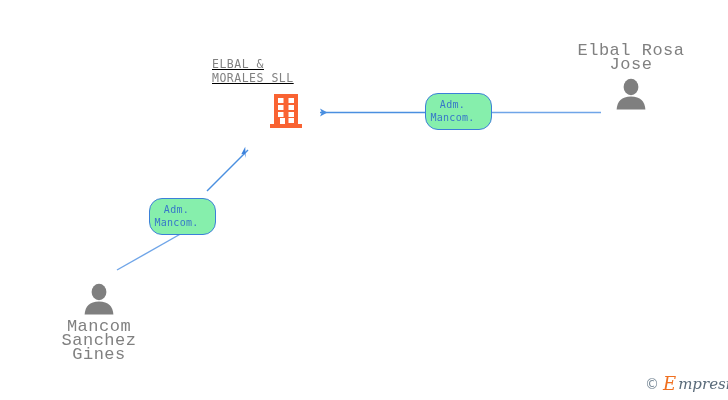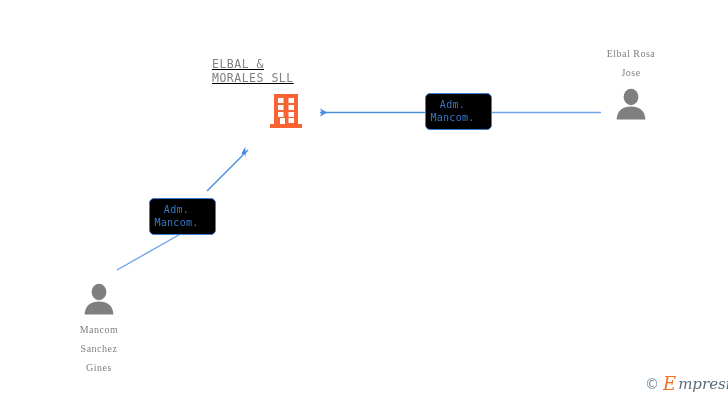--- a/index.html
+++ b/index.html
@@ -58,43 +58,43 @@
   }
   .person-node.right {
     left: 556px;
     top: 44px;
   }
   .person-node.left {
     left: 24px;
     top: 283px;
   }
   .person-name {
-    font-family: Liberation Serif, serif;
-    font-size: 10px;
-    line-height: 19px;
+    font-family: Liberation Mono, monospace;
+    font-size: 17px;
+    line-height: 14px;
     letter-spacing: 0.5px;
     color: #808080;
     white-space: pre-line;
   }
   .person-icon {
     display: block;
     margin: 0 auto;
     width: 34px;
     height: 32px;
   }
   .person-node.right .person-icon { margin-top: 6px; }
   .person-node.left  .person-name { margin-top: 5px; }
 
   
   .edge-label {
     position: absolute;
     box-sizing: border-box;
     border: 1.3px solid #3c80d8;
-    border-radius: 5px;
-    background: #000000;
+    border-radius: 13px;
+    background: #86efac;
     color: #3878c8;
     font-family: "DejaVu Sans Mono", "Liberation Mono", monospace;
     font-size: 10px;
     line-height: 13px;
     letter-spacing: 0.3px;
     text-align: center;
     padding: 4px 12px 5px 0;
     white-space: pre-line;
   }
   .edge-label.top-right {

